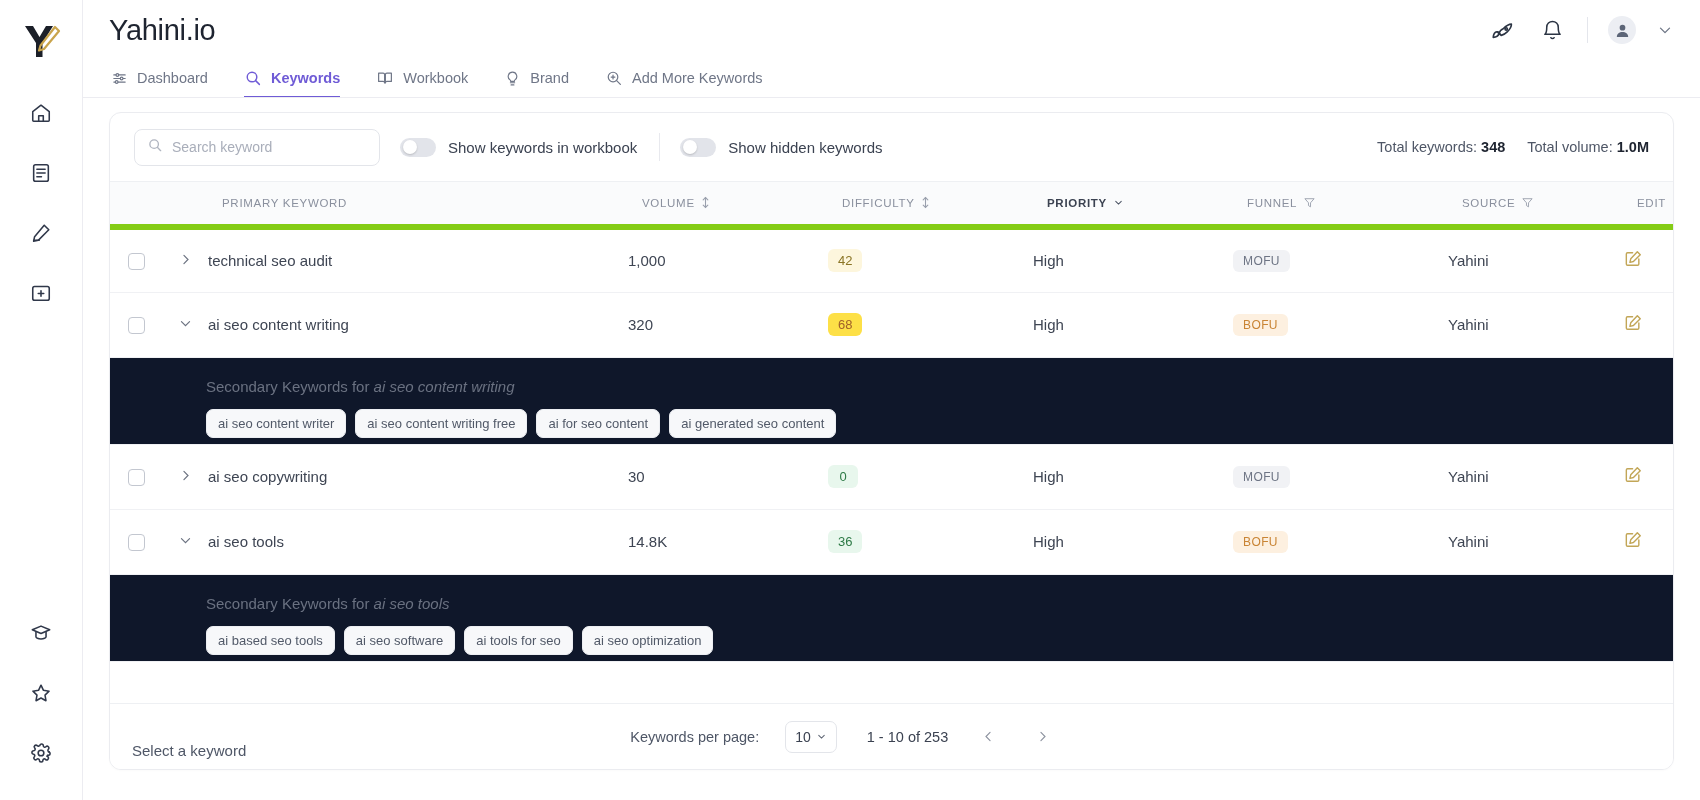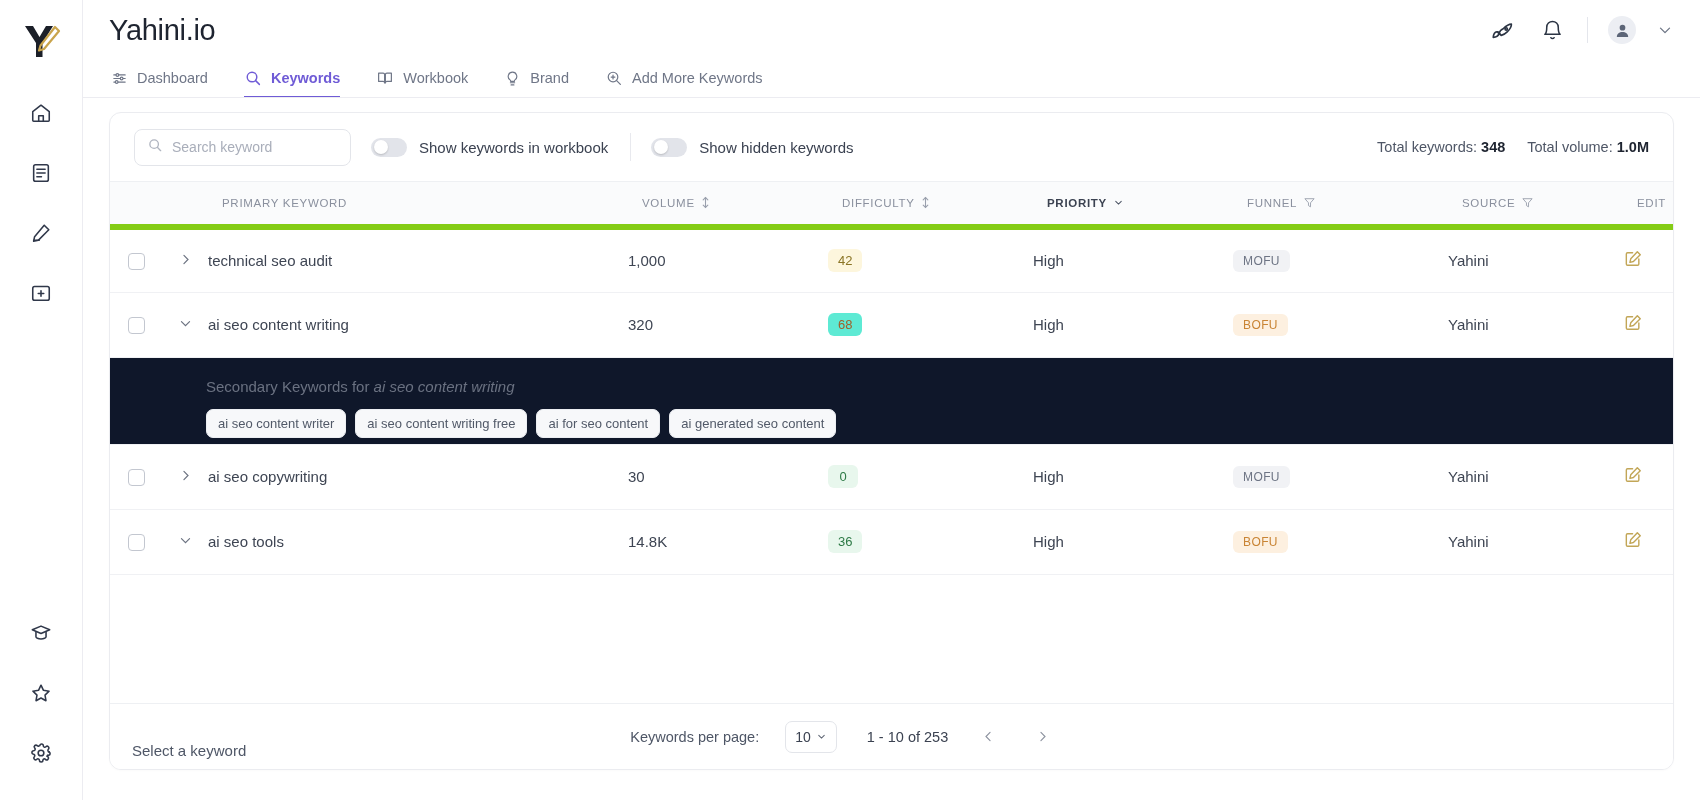--- a/index.html
+++ b/index.html
@@ -63,21 +63,21 @@
   .content { flex: 1; padding: 14px 26px 0 26px; min-height: 0; }
   .card {
     border: 1px solid #ebecf0; border-radius: 12px; background: #fff;
     height: 658px; display: flex; flex-direction: column; overflow: hidden;
     box-shadow: 0 1px 2px rgba(20,25,40,0.02);
   }
 
   
   .filterbar { height: 68px; display: flex; align-items: center; padding: 0 24px; gap: 0; flex: 0 0 68px; }
   .search-box {
-    width: 217px; height: 37px; border: 1px solid #e3e5ea; border-radius: 8px;
+    width: 246px; height: 37px; border: 1px solid #e3e5ea; border-radius: 8px;
     display: flex; align-items: center; gap: 9px; padding: 0 12px; background: #fff;
   }
   .search-box input {
     border: none; outline: none; font-size: 14px; color: #3b4251;
     font-family: "Liberation Sans", sans-serif; width: 100%; background: transparent;
   }
   .search-box input::placeholder { color: #a9aeba; }
   .toggle-group { display: flex; align-items: center; gap: 12px; margin-left: 20px; cursor: pointer; }
   .switch {
     width: 36px; height: 19px; border-radius: 10px; background: #e2e4ea;
@@ -125,21 +125,21 @@
   .chev-btn { cursor: pointer; color: #6b7280; display: inline-flex; }
   .kw-name { font-size: 15.5px; color: #222a38; padding-left: 14px; }
   .cell-pad { padding-left: 14px; }
   .cell-pad-pri { padding-left: 14px; color: #4b5363; }
 
   .pill {
     display: inline-block; min-width: 30px; text-align: center;
     padding: 4px 10px; border-radius: 6px; font-size: 13px; font-weight: 500;
   }
   .pill.dif-yellow { background: #fdf6dd; color: #8a7424; }
-  .pill.dif-orange { background: #5eead4; color: #a0602a; text-align: center; }
+  .pill.dif-orange { background: #fde047; color: #a0602a; text-align: center; }
   .pill.dif-green  { background: #e8f7ed; color: #2d7a46; }
   .pill.fun-gray   { background: #f1f2f5; color: #6d7484; font-size: 12px; letter-spacing: .4px; }
   .pill.fun-orange { background: #fdf0e0; color: #c98434; font-size: 12px; letter-spacing: .4px; }
   .edit-ico { cursor: pointer; display: inline-flex; color: #c2a657; }
 
   
   tr.secrow td { background: #0f172a; border-bottom: 1px solid #f0f1f4; padding: 20px 0 6px 0; }
   .sec-wrap { padding-left: 96px; }
   .sec-title { font-size: 15px; color: #6a7181; margin-bottom: 14px; }
   .sec-title i { font-style: italic; color: #6a7181; }
@@ -568,20 +568,36 @@
                 <td class="cell-pad">
                   <span class="edit-ico">
                     <svg width="20" height="20" viewBox="0 0 24 24" fill="none" stroke="#c2a657" stroke-width="1.7" stroke-linecap="round" stroke-linejoin="round">
                         <path d="M11.5 4.5H5.5a1.5 1.5 0 0 0-1.5 1.5v12a1.5 1.5 0 0 0 1.5 1.5h12a1.5 1.5 0 0 0 1.5-1.5v-6"></path>
                         <path d="M17.2 3.3 20.7 6.8 12.5 15l-4.2 1 1-4.2z"></path>
                       </svg>
                   </span>
                 </td>
               </tr>
 
+              <tr class="secrow">
+                <td colspan="9">
+                  <div class="sec-wrap">
+                    <div class="sec-title">
+                      <span>Secondary Keywords for</span>
+                      <i>ai seo tools</i>
+                    </div>
+                    <div class="sec-chips">
+                      <span class="chip">ai based seo tools</span>
+                      <span class="chip">ai seo software</span>
+                      <span class="chip">ai tools for seo</span>
+                      <span class="chip">ai seo optimization</span>
+                    </div>
+                  </div>
+                </td>
+              </tr>
 
             </tbody>
           </table>
         </div>
 
         <div class="cfooter">
           <span class="sel-note">Select a keyword</span>
           <div class="pager">
             <span class="pager-lbl">Keywords per page:</span>
             <div class="per-page">

